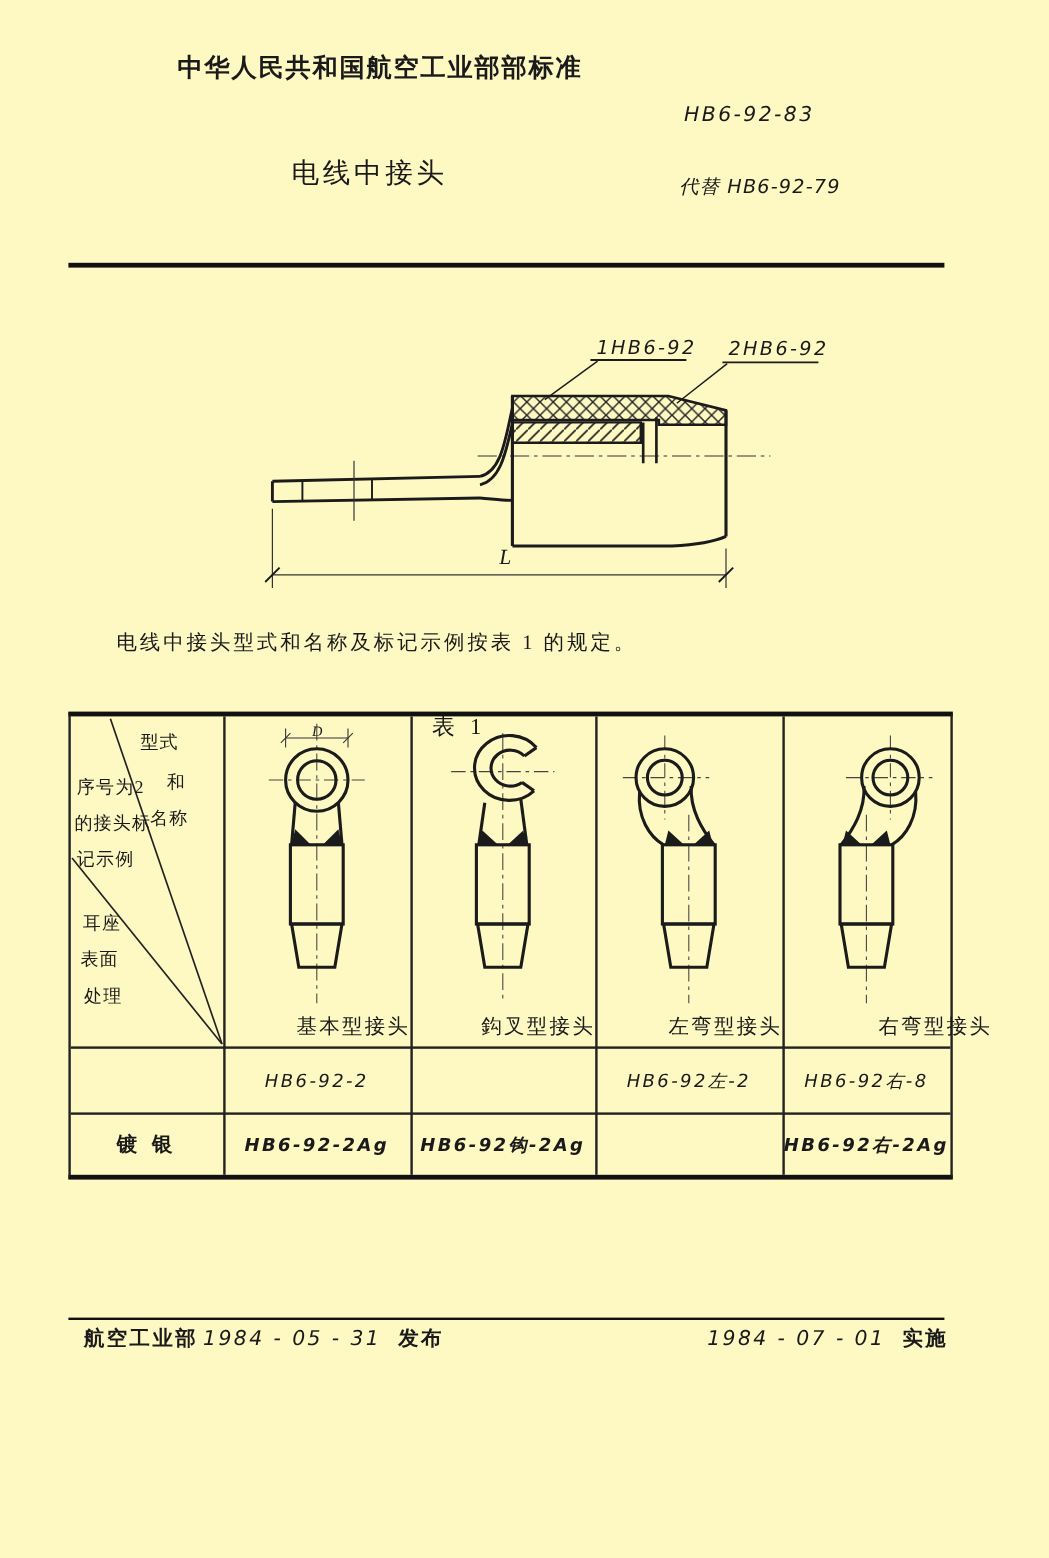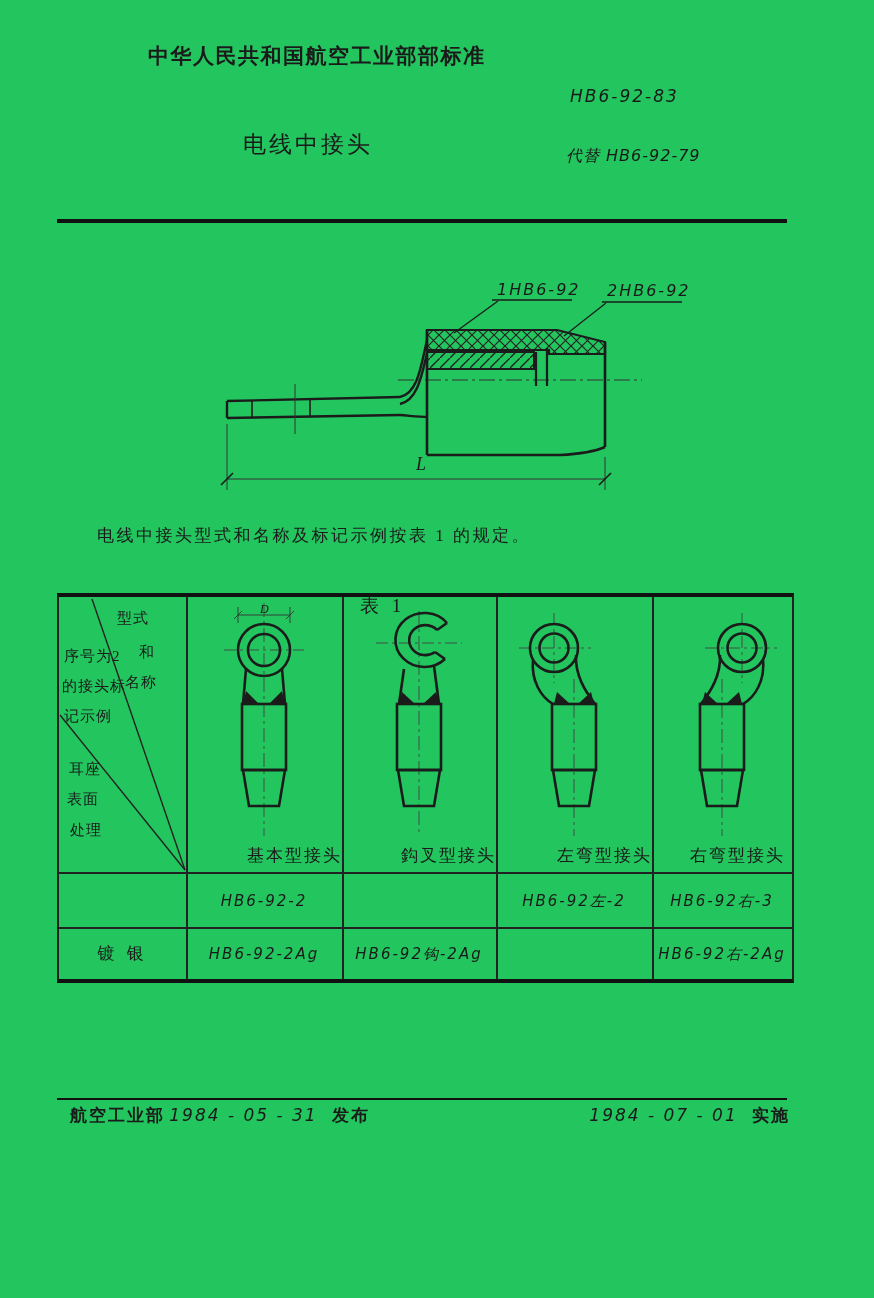--- a/index.html
+++ b/index.html
@@ -1,18 +1,18 @@
 <!DOCTYPE html>
 <html><head>
 <meta charset="utf-8">
 <style>
   html,body{margin:0;padding:0;background:#e8e8e8;}
   .page{
     position:relative; width:874px; height:1298px; margin:0 auto;
-    background:#22c55e; color:#1a1a1a;
+    background:#fef9c3; color:#1a1a1a;
     font-family:"Liberation Serif", serif;
     overflow:hidden;
   }
   .abs{position:absolute;}
   .hand{font-family:"DejaVu Sans", sans-serif; font-style:italic; letter-spacing:2px;}
   .bold{font-weight:bold;}
 
   .org-title{left:148px; top:42px; font-size:21px; font-weight:bold; letter-spacing:1.5px;
     font-family:"Liberation Sans", sans-serif;}
   .std-num{left:570px; top:86px; font-size:17px;}
@@ -32,21 +32,21 @@
   .vline{position:absolute; top:0; bottom:0; width:2px; background:#222;}
   .hline{position:absolute; left:0; right:0; height:2px; background:#222;}
 
   .corner-txt{position:absolute; font-size:15px; letter-spacing:1px; white-space:nowrap;}
   .col-label{position:absolute; top:246px; height:26px; line-height:26px;
     text-align:right; font-size:17px; letter-spacing:2px;}
   .row-label{position:absolute; left:0; width:127px; text-align:center;
     font-size:17px; letter-spacing:4px;}
   .cell{position:absolute; text-align:center; font-size:15px;}
   .r1{top:277px; height:55px; line-height:55px;}
-  .r2{top:332px; height:62px; line-height:50px;}
+  .r2{top:332px; height:62px; line-height:50px;font-weight:bold;}
 
   .footer-rule{left:57px; top:1098px; width:730px; height:2px; background:#111;}
   .footer-left{left:60px; top:1104px; font-size:17px;}
   .footer-right{left:560px; top:1104px; width:230px; text-align:right; font-size:17px;}
   .footer-left .bold,.footer-right .bold{font-family:"Liberation Sans", sans-serif; letter-spacing:2px;margin-left:10px;}
 </style>
 </head>
 <body>
 
 <div class="page">
@@ -205,25 +205,25 @@
         <rect x="43" y="101" width="44" height="66"></rect>
         <path d="M44,167 L86,167 L80,203 L50,203 Z"></path>
       </g>
       <path d="M45,101 L61,101 L48,89 Z" fill="#1b1b1b"></path>
       <path d="M85,101 L69,101 L82,89 Z" fill="#1b1b1b"></path>
     </svg>
 
     <div class="col-label" style="left:127px;width:156px;">基本型接头</div>
     <div class="col-label" style="left:283px;width:154px;">鈎叉型接头</div>
     <div class="col-label" style="left:437px;width:156px;">左弯型接头</div>
-    <div class="col-label" style="left:586px;width:140px;">右弯型接头</div>
+    <div class="col-label" style="left:628px;width:140px;">右弯型接头</div>
 
     <div class="cell hand r1" style="left:127px;width:156px;">HB6-92-2</div>
     <div class="cell hand r1" style="left:437px;width:156px;">HB6-92左-2</div>
-    <div class="cell hand r1" style="left:593px;width:140px;">HB6-92右-3</div>
+    <div class="cell hand r1" style="left:593px;width:140px;">HB6-92右-8</div>
 
     <div class="row-label r2">镀 银</div>
     <div class="cell hand r2" style="left:127px;width:156px;">HB6-92-2Ag</div>
     <div class="cell hand r2" style="left:283px;width:154px;">HB6-92钩-2Ag</div>
     <div class="cell hand r2" style="left:593px;width:140px;">HB6-92右-2Ag</div>
   </div>
 
   <div class="abs footer-rule"></div>
   <div class="abs footer-left">
     <span class="bold">航空工业部</span>

